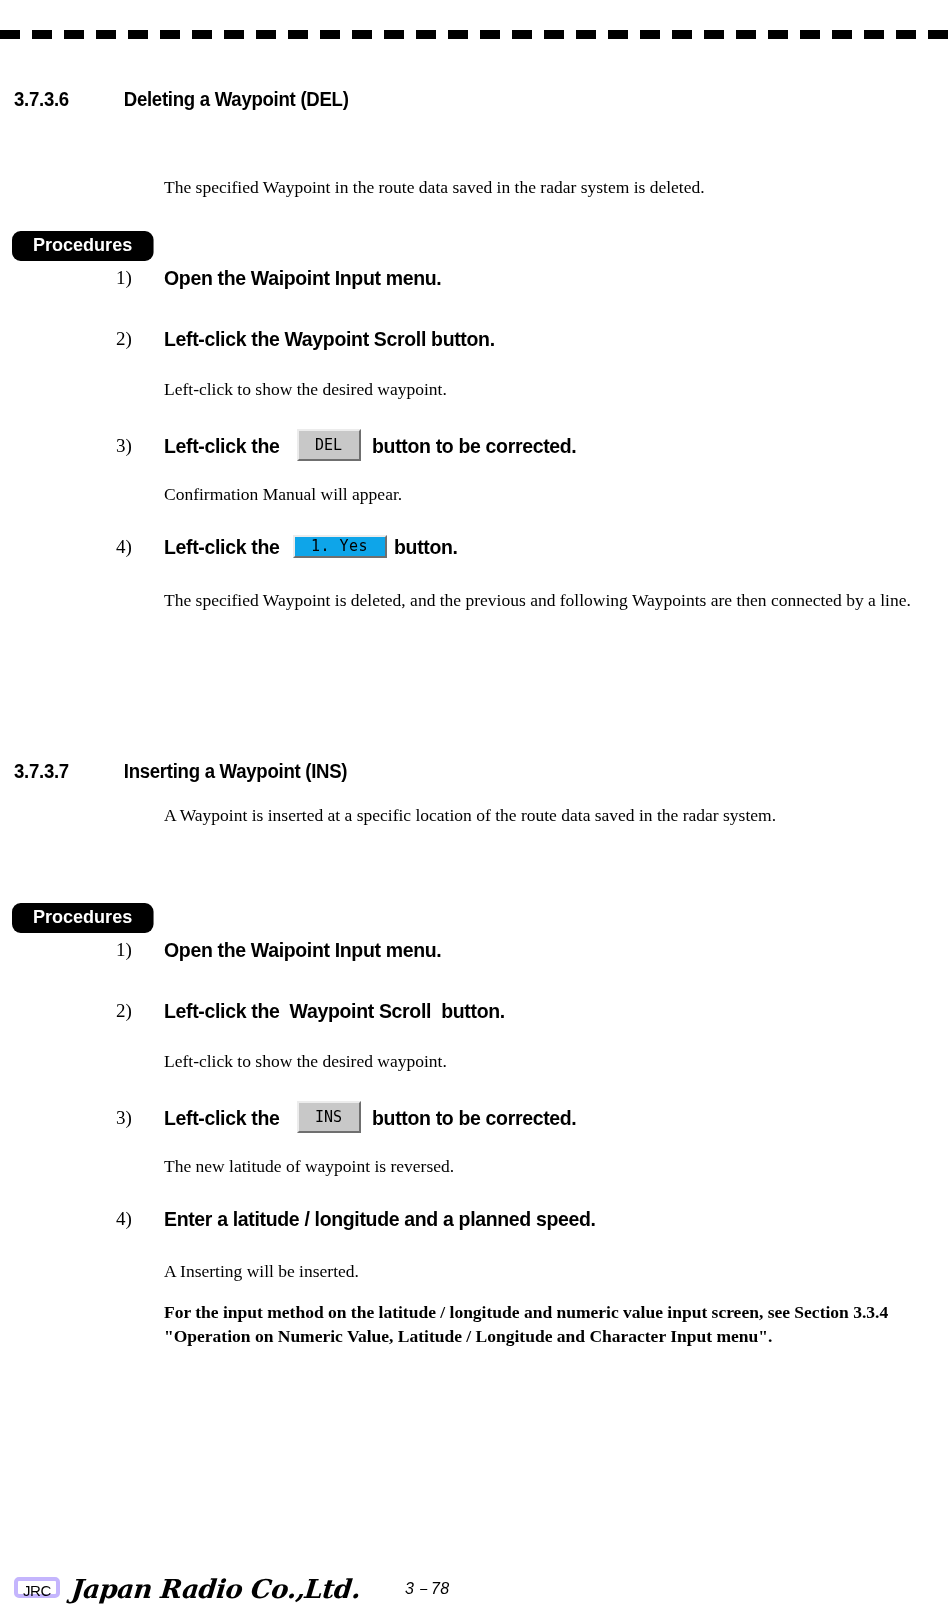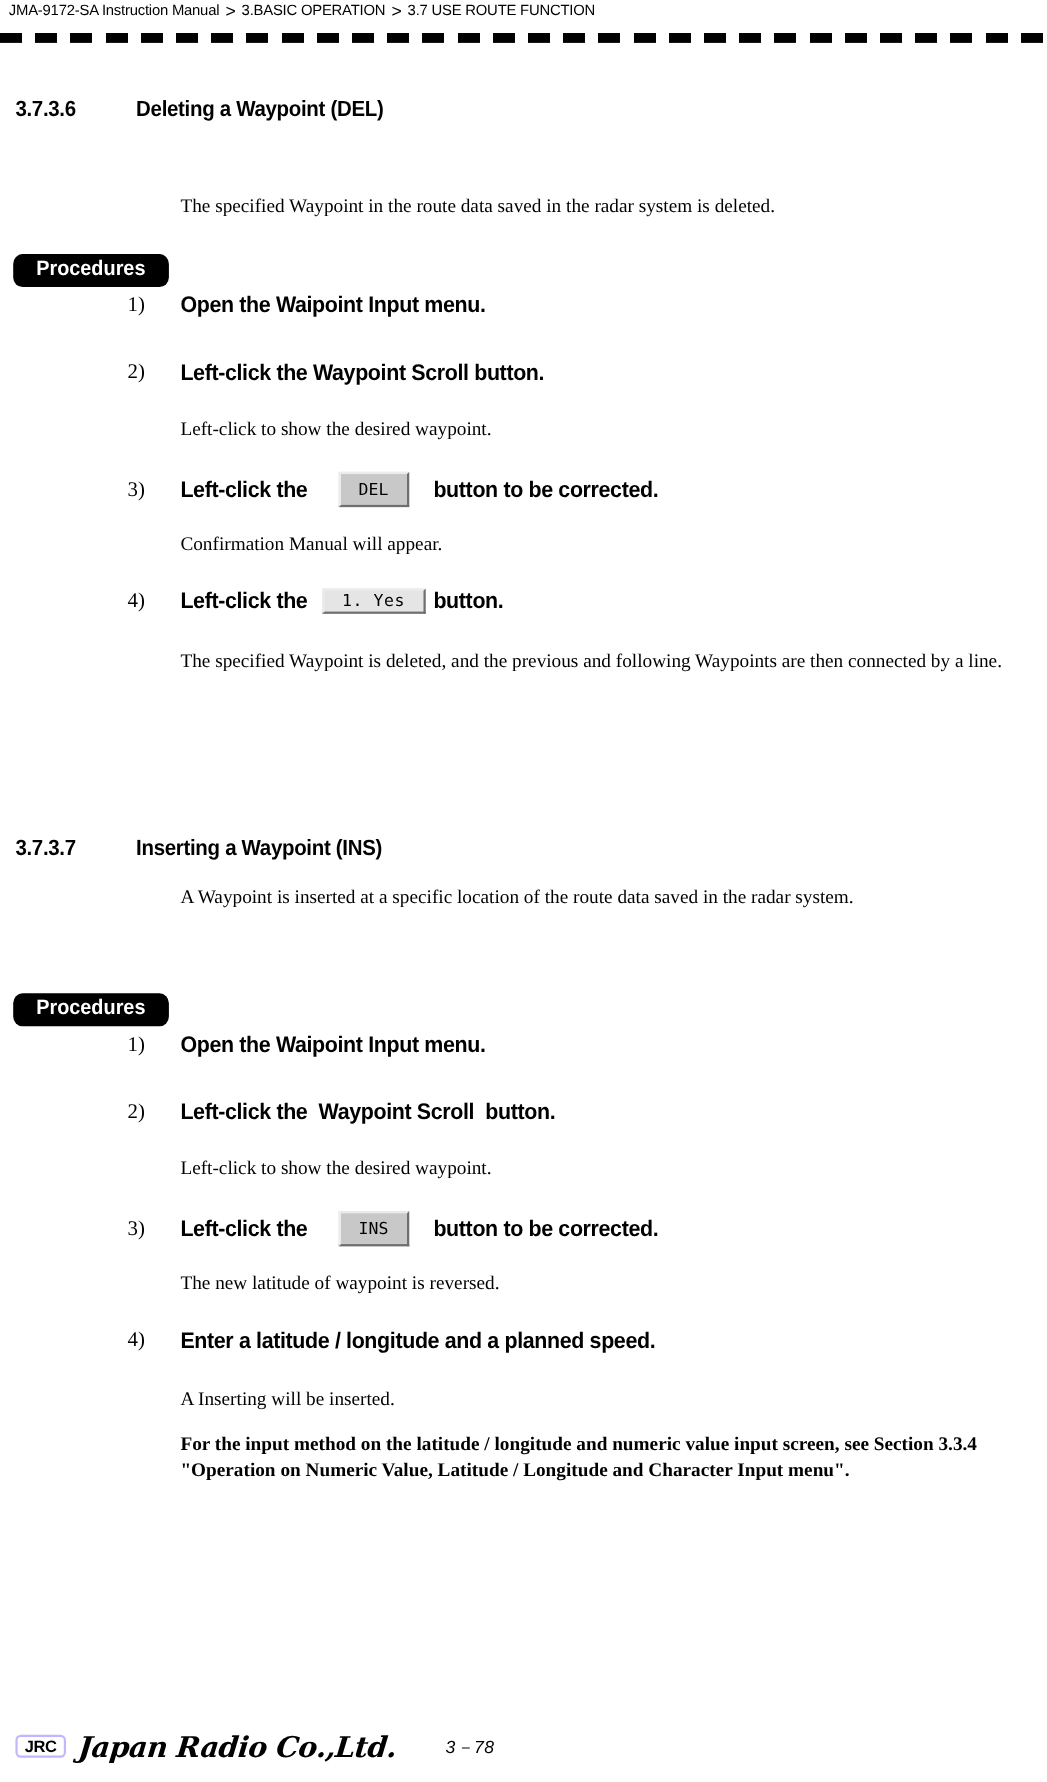--- a/index.html
+++ b/index.html
@@ -129,54 +129,54 @@
     border-top: 2px solid #ececec;
     border-left: 2px solid #ececec;
     border-right: 2px solid #6f6f6f;
     border-bottom: 2px solid #6f6f6f;
     box-sizing: border-box;
   }
   .ui-button.tall {
     width: 64px;
     height: 32px;
     line-height: 28px;
-    margin: 0 22px;
+    margin: 0 11px;
     position: relative;
     top: -1px;
   }
   .ui-button.flat {
     width: 94px;
     height: 23px;
     line-height: 19px;
     margin: 0 7px;
     letter-spacing: 0.5px;
     position: relative;
     top: -1px;
-    background: #e5e5e5;
+    background: #0ea5e9;
     text-align: center;
   }
 
   
   .page-footer {
     position: absolute;
     left: 0;
     bottom: 0;
     width: 952px;
     height: 70px;
   }
   .jrc-logo-box {
     position: absolute;
     left: 14px;
     bottom: 22px;
     width: 46px;
     height: 21px;
-    border: 2px solid #c4b5fd;
+    border: 4px solid #c4b5fd;
     border-radius: 5px;
     font-family: "Liberation Sans", "DejaVu Sans", sans-serif;
-    font-weight: bold;
+    font-weight: normal;
     font-size: 15px;
     line-height: 19px;
     text-align: center;
     letter-spacing: -0.4px;
     box-sizing: border-box;
   }
   .jrc-wordmark {
     position: absolute;
     left: 70px;
     bottom: 16px;
@@ -197,27 +197,20 @@
     font-size: 16px;
     letter-spacing: 0.5px;
     white-space: nowrap;
     font-style: italic;
   }
 </style>
 </head>
 <body>
 
 <div class="page-header">
-  <div class="breadcrumb">
-    <span>JMA-9172-SA Instruction Manual</span>
-    <span class="sep">&gt;</span>
-    <span>3.BASIC OPERATION</span>
-    <span class="sep">&gt;</span>
-    <span>3.7  USE ROUTE FUNCTION</span>
-  </div>
   <div class="header-rule"></div>
 </div>
 
 <div class="section-heading" style="left:14px; top:88px;">
   <span class="num">3.7.3.6</span><span>Deleting a Waypoint (DEL)</span>
 </div>
 
 <div class="body-text" style="left:164px; top:131px; width:740px;margin-top:44px;">The specified Waypoint in the route data saved in the radar system is deleted.</div>
 
 <div class="procedures-badge" style="left:12px; top:231px;">Procedures</div>

